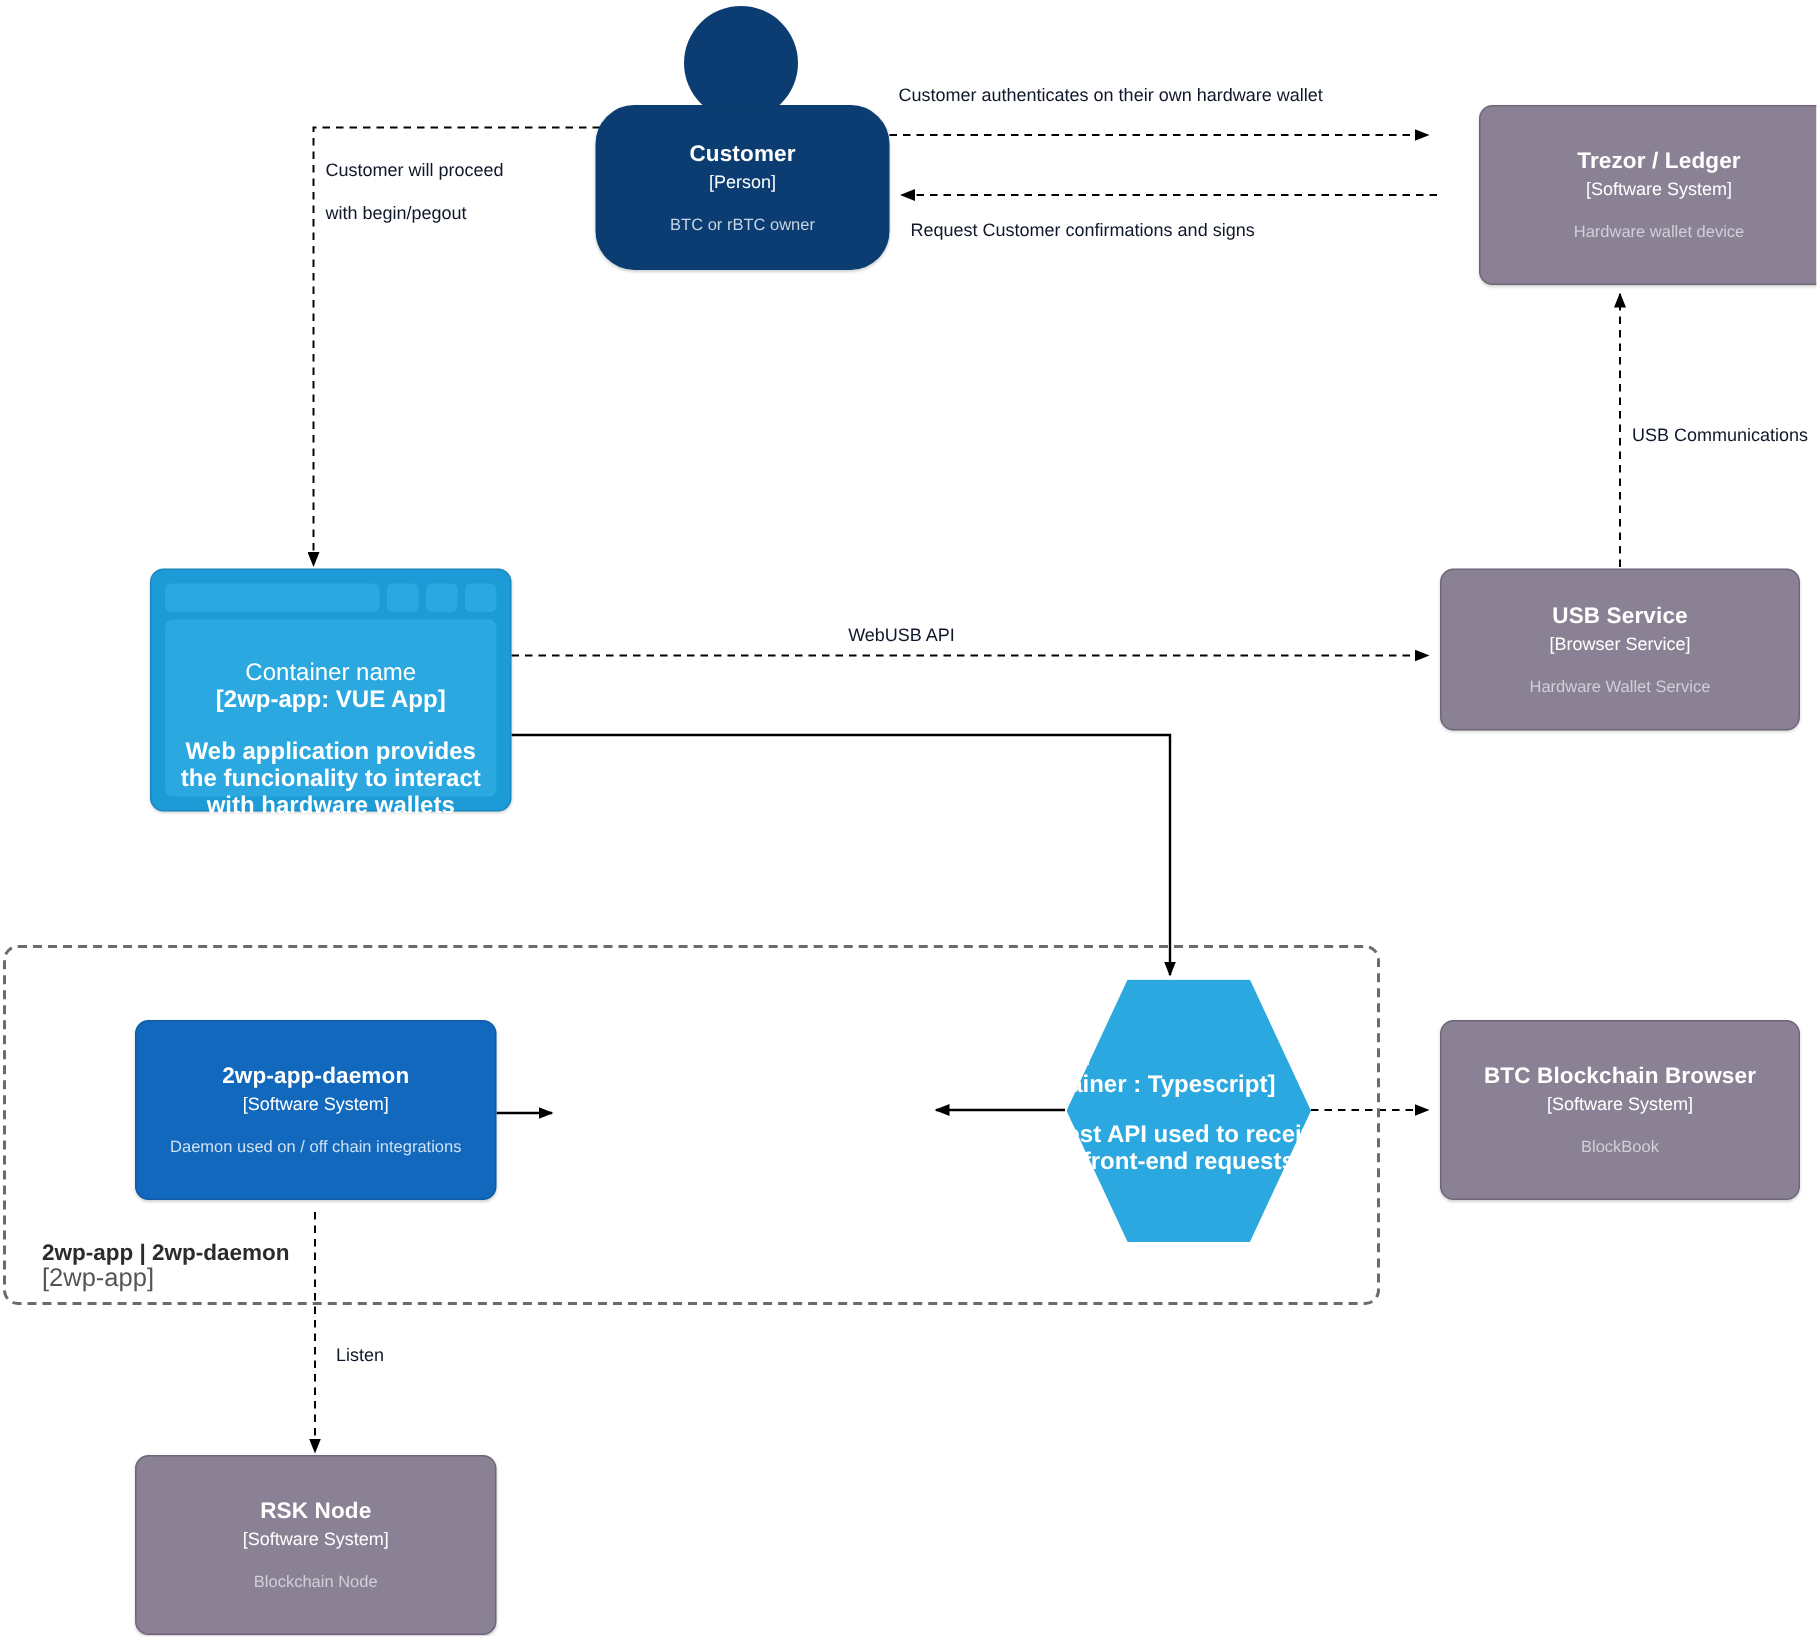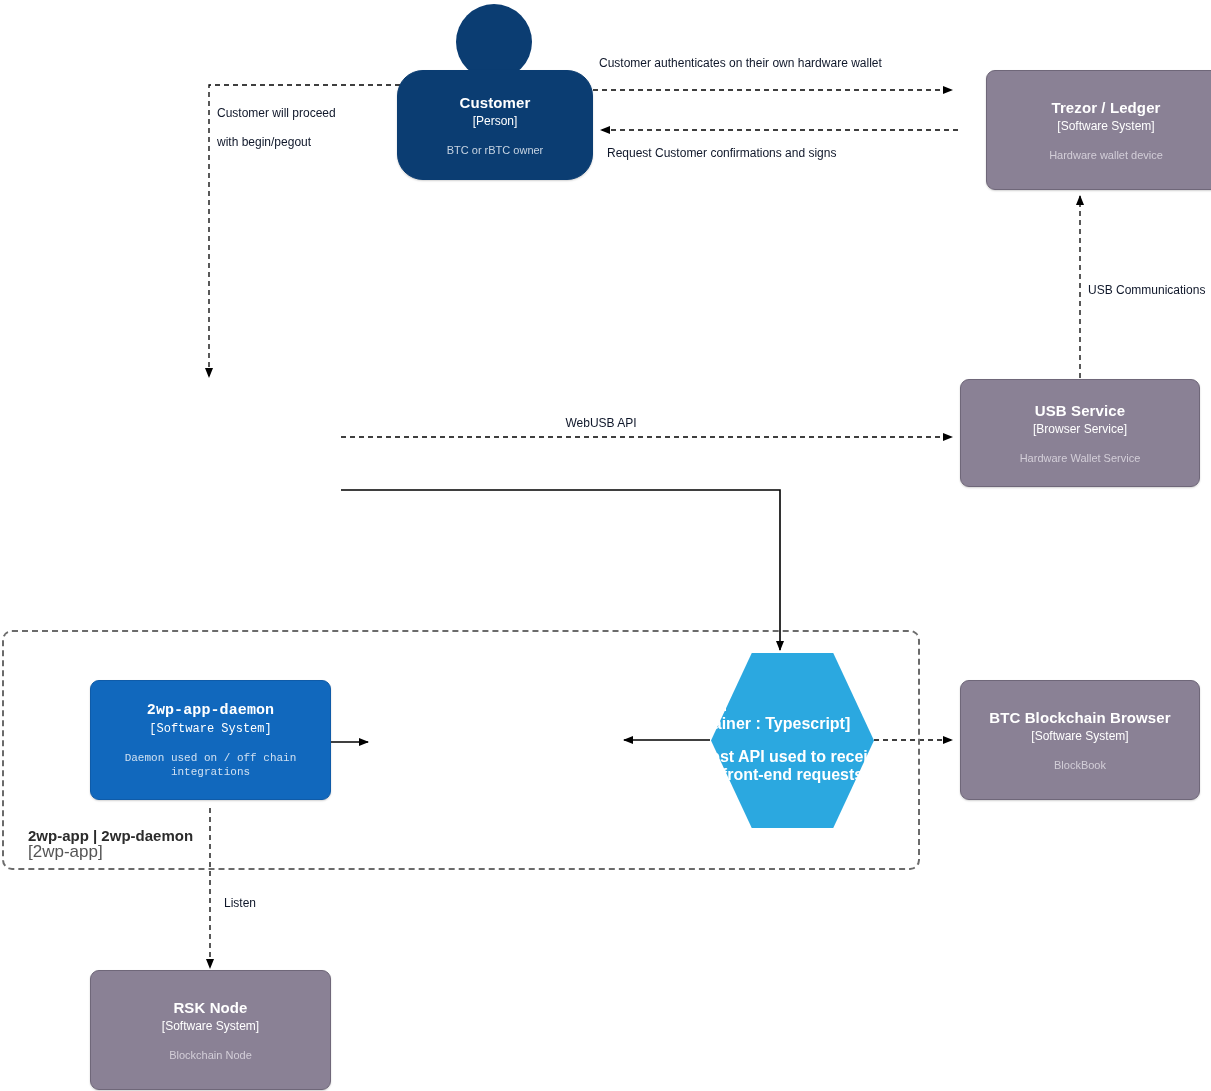--- a/index.html
+++ b/index.html
@@ -80,21 +80,20 @@
     border-radius: 50%;
   }
   .person-body .n-desc { color: #c7d4e2; }
 
   
   .container-dark {
     background: #1168bd;
     border: 1px solid #0f5ba8;
     border-radius: 9px;
     box-shadow: 0 1px 2px rgba(0,0,0,.18);
-    font-family: Liberation Mono, monospace;
   }
   .container-dark .n-desc { color: #cfe0f1; }
 
   
   .browser-frame {
     position: absolute;
     background: #1d9bd7;
     border: 1px solid #1789c0;
     border-radius: 9px;
     box-shadow: 0 1px 2px rgba(0,0,0,.18);
@@ -304,20 +303,33 @@
     <div class="n-type">[Person]</div>
     <div class="n-desc">BTC or rBTC owner</div>
   </div>
 
   <div class="node sys" style="left:960px; top:70px; width:240px; height:120px;margin-left:26px;">
     <div class="n-title">Trezor / Ledger</div>
     <div class="n-type">[Software System]</div>
     <div class="n-desc">Hardware wallet device</div>
   </div>
 
+  <div class="browser-frame" style="left:100px; top:379px; width:241px; height:162px;">
+    <div class="browser-bar">
+      <div class="browser-url"></div>
+      <div class="browser-dot"></div>
+      <div class="browser-dot"></div>
+      <div class="browser-dot"></div>
+    </div>
+    <div class="browser-screen">
+      <div class="n-title">Container name</div>
+      <div class="n-type">[2wp-app: VUE App]</div>
+      <div class="n-desc">Web application provides the funcionality to interact with hardware wallets</div>
+    </div>
+  </div>
 
   <div class="node sys" style="left:960px; top:379px; width:240px; height:108px;">
     <div class="n-title">USB Service</div>
     <div class="n-type">[Browser Service]</div>
     <div class="n-desc">Hardware Wallet Service</div>
   </div>
 
   <div class="node container-dark" style="left:90px; top:680px; width:241px; height:120px;">
     <div class="n-title">2wp-app-daemon</div>
     <div class="n-type">[Software System]</div>

